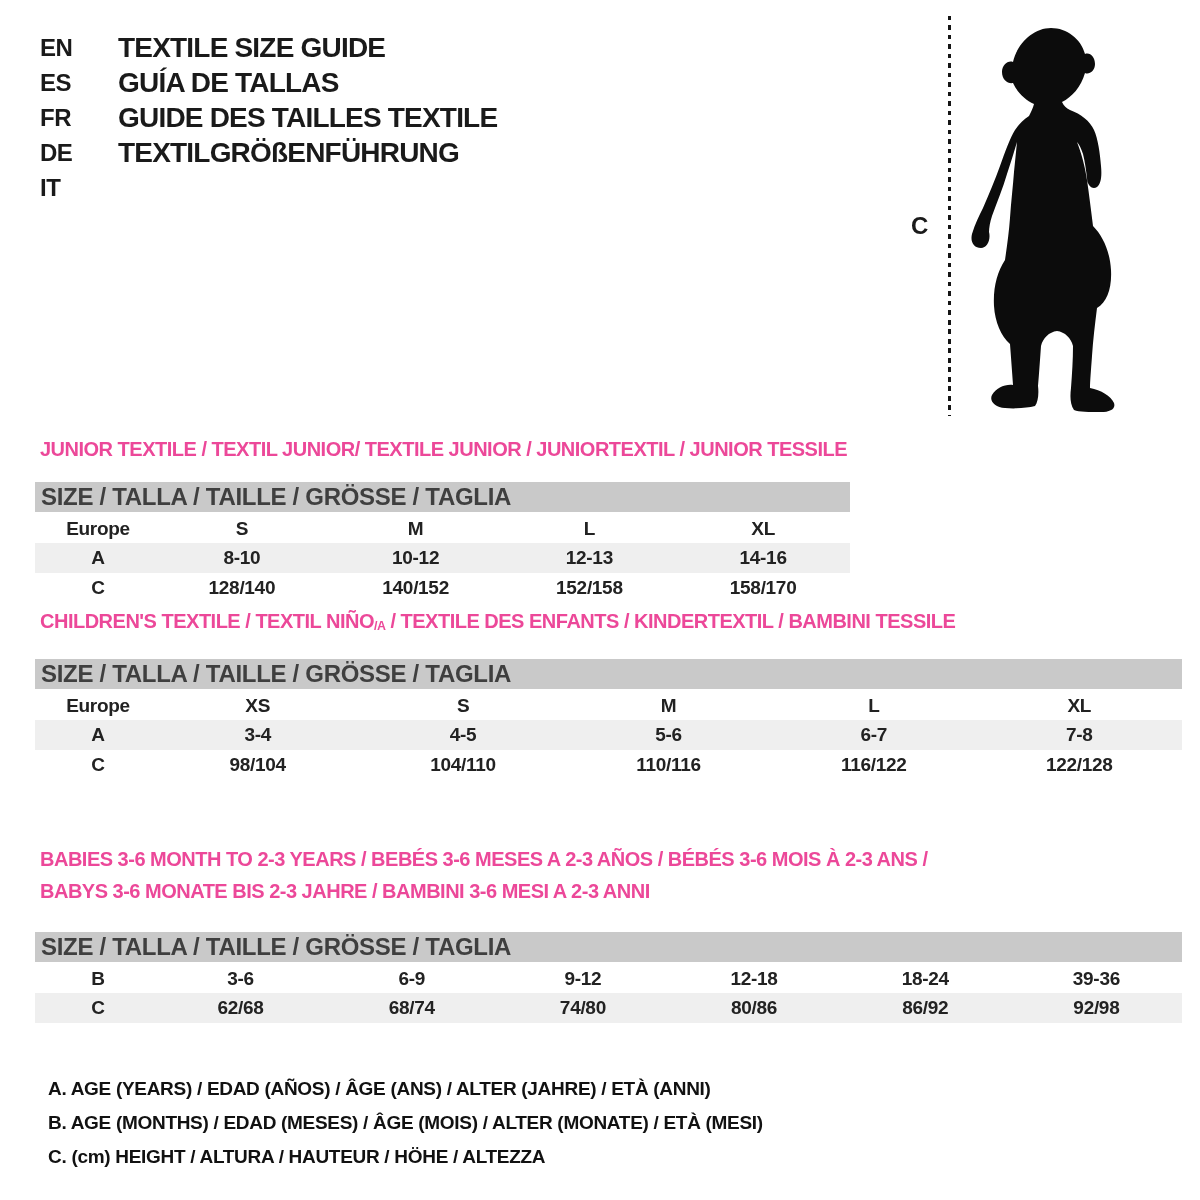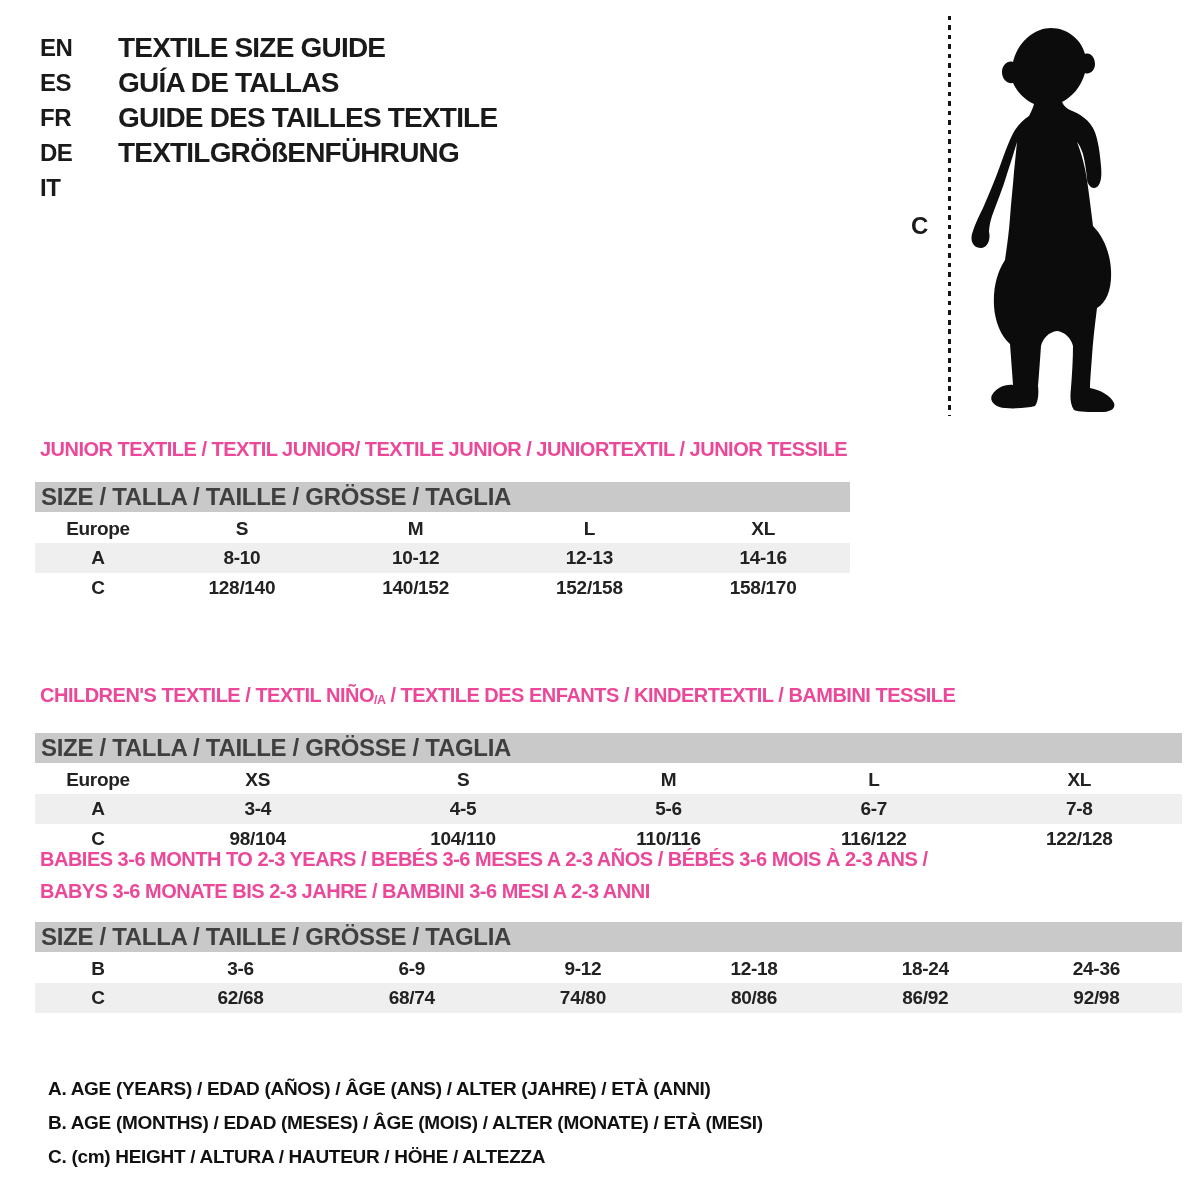--- a/index.html
+++ b/index.html
@@ -35,27 +35,27 @@
   }
   .measure-label {
     position: absolute; left: 8px; top: 212px;
     font-weight: bold; font-size: 24px;
   }
   .figure svg { position: absolute; left: 63px; top: 26px; }
 
   
   .section { position: absolute; left: 35px; }
   .sec-junior   { top: 437px; }
-  .sec-children { top: 683px; }
+  .sec-children { top: 609px; }
   .sec-babies   { top: 843px; }
   .section h2 {
     font-size: 20px; font-weight: bold; letter-spacing: -0.5px;
     line-height: 25px; margin: 0 0 20px 5px; color: #ec4899;
   }
-  .sec-babies h2 { line-height: 32px; margin-bottom: 15px; }
+  .sec-babies h2 { line-height: 32px; margin-bottom: 25px; }
   .sub { font-size: 0.62em; vertical-align: -0.18em; }
 
   
   table.size-table {
     border-collapse: collapse; table-layout: fixed;
     font-weight: bold; color: #222;
   }
   .tw1 { width: 815px; }
   .tw2 { width: 1147px; }
   table.size-table td { text-align: center; font-size: 19px; letter-spacing: -0.3px; }
@@ -260,21 +260,21 @@
           <tr>
             <td colspan="7" class="hdr">SIZE / TALLA / TAILLE / GRÖSSE / TAGLIA</td>
           </tr>
           <tr>
             <td class="lbl">B</td>
             <td>3-6</td>
             <td>6-9</td>
             <td>9-12</td>
             <td>12-18</td>
             <td>18-24</td>
-            <td>24-36</td>
+            <td>39-36</td>
           </tr>
           <tr class="alt">
             <td class="lbl">C</td>
             <td>62/68</td>
             <td>68/74</td>
             <td>74/80</td>
             <td>80/86</td>
             <td>86/92</td>
             <td>92/98</td>
           </tr>

